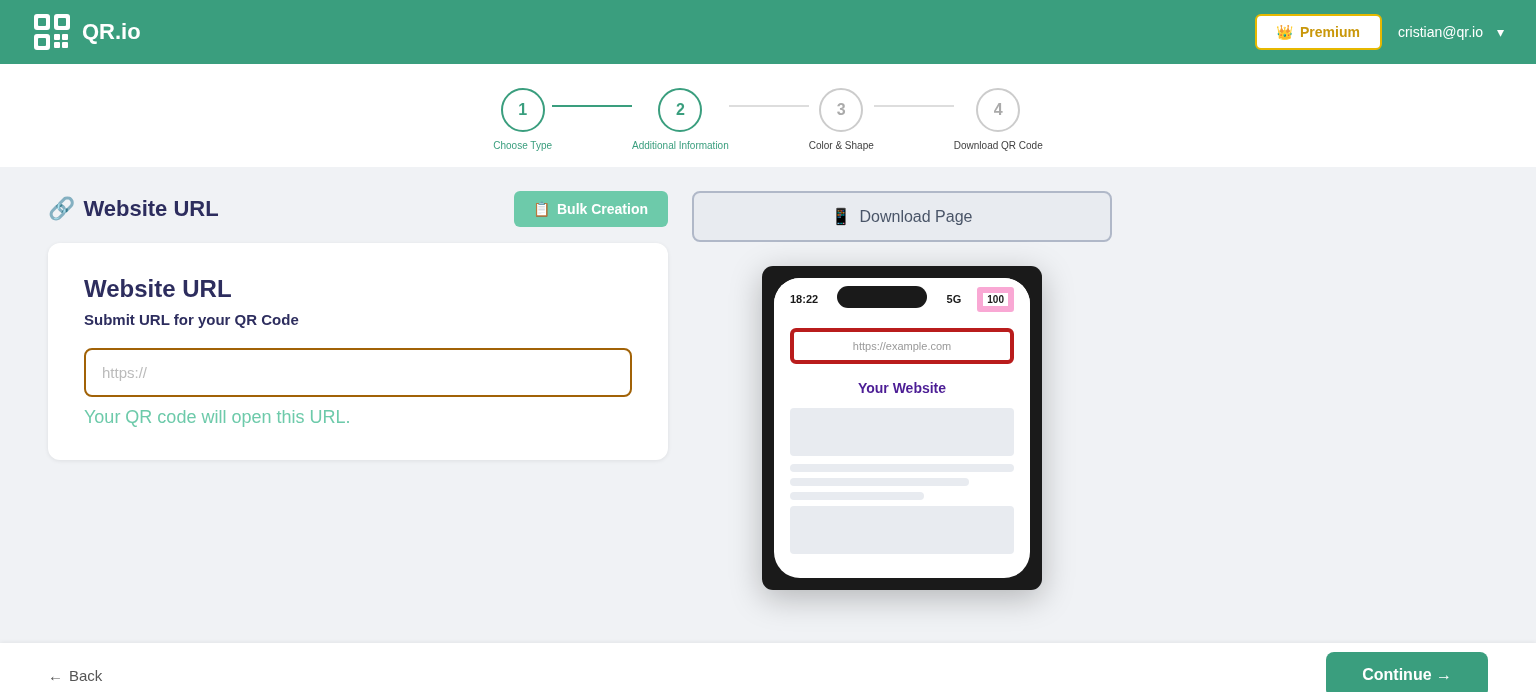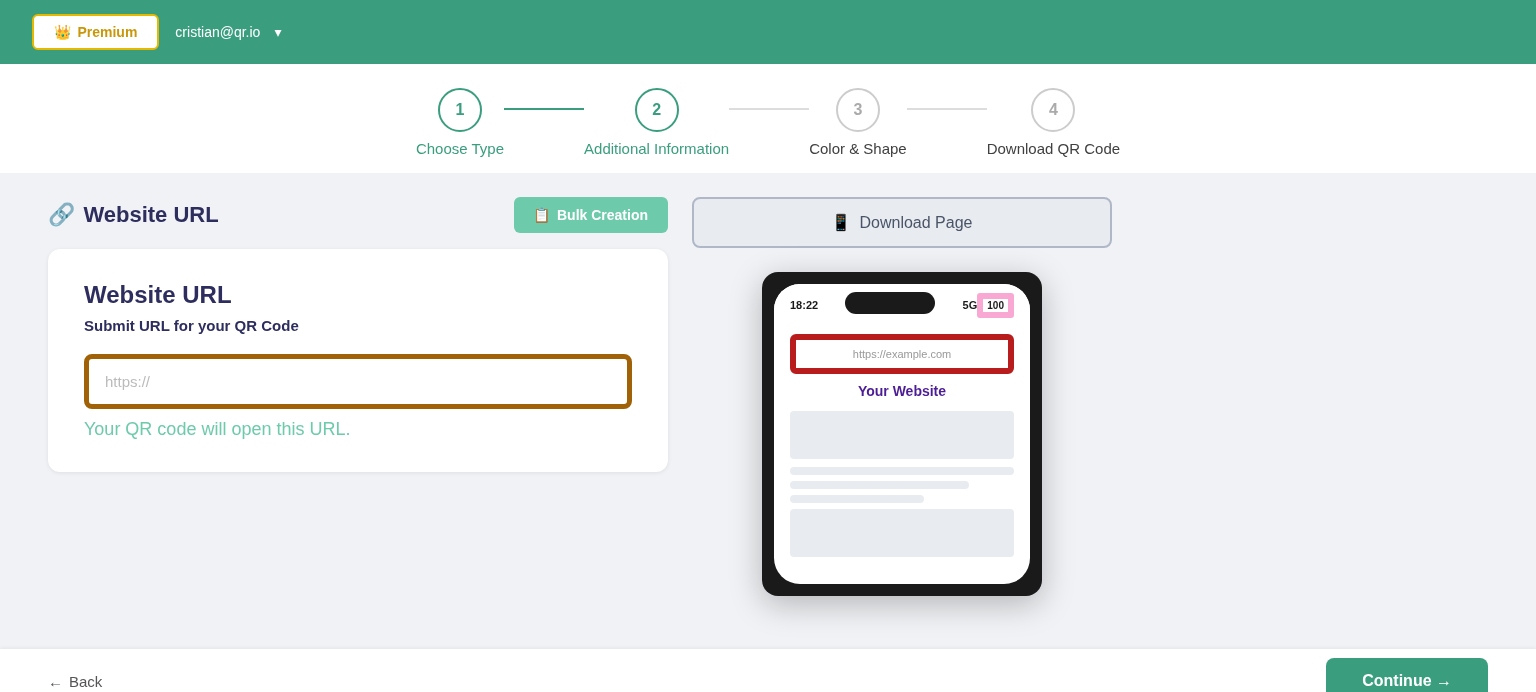--- a/index.html
+++ b/index.html
@@ -88,21 +88,21 @@
       border: 2px solid #3a9e7e;
       color: #3a9e7e;
       background: white;
     }
     .step-circle.inactive {
       border: 2px solid #ccc;
       color: #aaa;
       background: white;
     }
     .step-label {
-      font-size: 15px;
+      font-size: 10px;
       color: #3a9e7e;
       text-align: center;
       white-space: nowrap;
     }
     .step-label.inactive {
       color: #404040;
     }
     .step-connector {
       width: 80px;
       height: 2px;
@@ -174,21 +174,21 @@
     }
     .form-subtitle {
       font-size: 15px;
       font-weight: 600;
       color: #2d2d5e;
       margin-bottom: 20px;
     }
     .url-input {
       width: 100%;
       padding: 14px 16px;
-      border: 5px solid #a16207;
+      border: 2px solid #a16207;
       border-radius: 8px;
       font-size: 15px;
       color: #aaa;
       outline: none;
       margin-bottom: 10px;
     }
     .url-input::placeholder {
       color: #bbb;
     }
     .input-hint {
@@ -218,21 +218,21 @@
       align-items: center;
       justify-content: center;
       gap: 8px;
       margin-bottom: 24px;
     }
 
     
     .phone-mockup {
       width: 280px;
       background: #1a1a1a;
-      border-radius: 16px;
+      border-radius: 11px;
       padding: 12px;
       box-shadow: 0 8px 32px rgba(0,0,0,0.25);
       position: relative;
     }
     .phone-screen {
       background: white;
       border-radius: 26px;
       overflow: hidden;
       min-height: 300px;
     }
@@ -249,41 +249,41 @@
     .phone-notch {
       width: 90px;
       height: 22px;
       background: #1a1a1a;
       border-radius: 12px;
       margin: 0 auto 4px;
     }
     .phone-status-right {
       display: flex;
       align-items: center;
-      gap: 0;
+      gap: 16px;
       font-size: 11px;
       font-weight: 600;
     }
     .battery-badge {
       border: 6px solid #f9a8d4;
       border-radius: 3px;
       padding: 1px 4px;
       font-size: 10px;
     }
     .phone-content {
       padding: 12px 16px;
     }
     .phone-url-bar {
-      border: 6px solid #b91c1c;
+      border: 4px solid #b91c1c;
       border-radius: 6px;
       padding: 8px 12px;
       font-size: 11px;
       color: #999;
       text-align: center;
-      margin-bottom: 9px;
+      margin-bottom: 16px;
     }
     .phone-website-title {
       font-size: 14px;
       font-weight: 700;
       color: #4c1d95;
       margin-bottom: 12px;
       text-align: center;
     }
     .phone-skeleton-line {
       height: 8px;
@@ -333,20 +333,35 @@
       cursor: pointer;
       display: flex;
       align-items: center;
       gap: 8px;
     }
   </style>
 </head>
 <body>
 
 <header class="header">
+  <div class="logo">
+    <svg class="logo-icon" viewBox="0 0 40 40" fill="none">
+      <rect x="2" y="2" width="16" height="16" rx="3" fill="white"></rect>
+      <rect x="22" y="2" width="16" height="16" rx="3" fill="white"></rect>
+      <rect x="2" y="22" width="16" height="16" rx="3" fill="white"></rect>
+      <rect x="6" y="6" width="8" height="8" rx="1" fill="#3a9e7e"></rect>
+      <rect x="26" y="6" width="8" height="8" rx="1" fill="#3a9e7e"></rect>
+      <rect x="6" y="26" width="8" height="8" rx="1" fill="#3a9e7e"></rect>
+      <rect x="22" y="22" width="6" height="6" rx="1" fill="white"></rect>
+      <rect x="30" y="22" width="6" height="6" rx="1" fill="white"></rect>
+      <rect x="22" y="30" width="6" height="6" rx="1" fill="white"></rect>
+      <rect x="30" y="30" width="6" height="6" rx="1" fill="white"></rect>
+    </svg>
+    <span class="logo-text">QR.io</span>
+  </div>
   <div class="header-right">
     <button class="premium-btn">
       <span>👑</span>
       <span>Premium</span>
     </button>
     <div class="user-menu">
       <span>cristian@qr.io</span>
       <span>▾</span>
     </div>
   </div>

